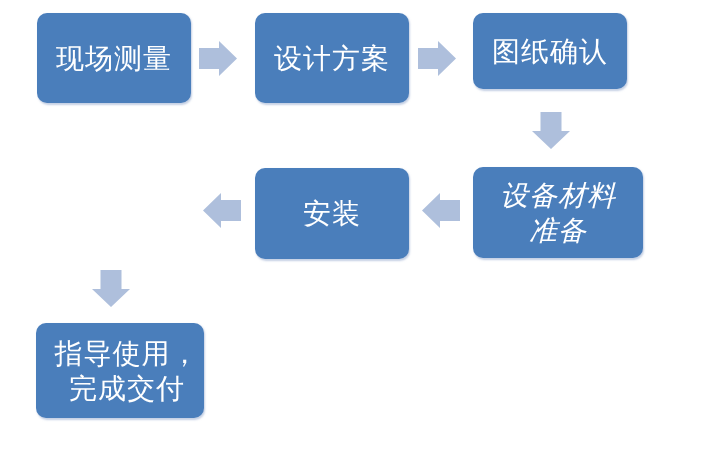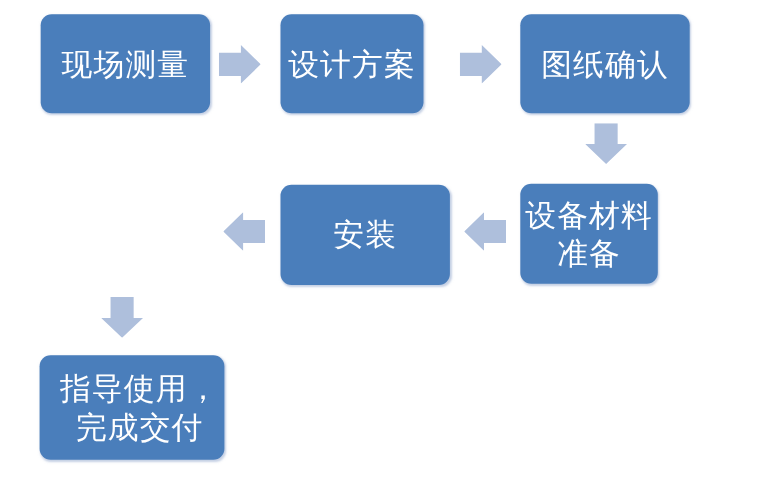--- a/index.html
+++ b/index.html
@@ -43,23 +43,23 @@
   .arrow svg {
     display: block;
     width: 100%;
     height: 100%;
   }
   .arrow polygon {
     fill: var(--arrow-fill, #AEBFDC);
   }
   
   .n1 { left: 37px;  top: 13px;  width: 154px; height: 90px; }
-  .n2 { left: 255px; top: 13px;  width: 130px; height: 90px; text-align: center; }
-  .n3 { left: 473px; top: 13px;  width: 154px; height: 90px; }
-  .n4 { left: 473px; top: 167px; width: 125px; height: 91px; }
+  .n2 { left: 255px; top: 13px;  width: 154px; height: 90px; text-align: center; }
+  .n3 { left: 473px; top: 13px;  width: 154px; height: 76px; }
+  .n4 { left: 473px; top: 167px; width: 170px; height: 91px; font-style: italic; }
   .n5 { left: 255px; top: 168px; width: 154px; height: 91px; text-align: center; }
   .n6 { left: 36px;  top: 168px; width: 153px; height: 91px; }
   .n7 { left: 36px;  top: 323px; width: 154px; height: 95px; padding-left: 14px; }
   
   .a1 { left: 199px; top: 41px;  width: 38px; height: 35px; }
   .a2 { left: 418px; top: 41px;  width: 38px; height: 35px; }
   .a3 { left: 532px; top: 112px; width: 38px; height: 37px; }
   .a4 { left: 422px; top: 193px; width: 38px; height: 35px; }
   .a5 { left: 203px; top: 193px; width: 38px; height: 35px; }
   .a6 { left: 92px;  top: 270px; width: 38px; height: 37px; }

